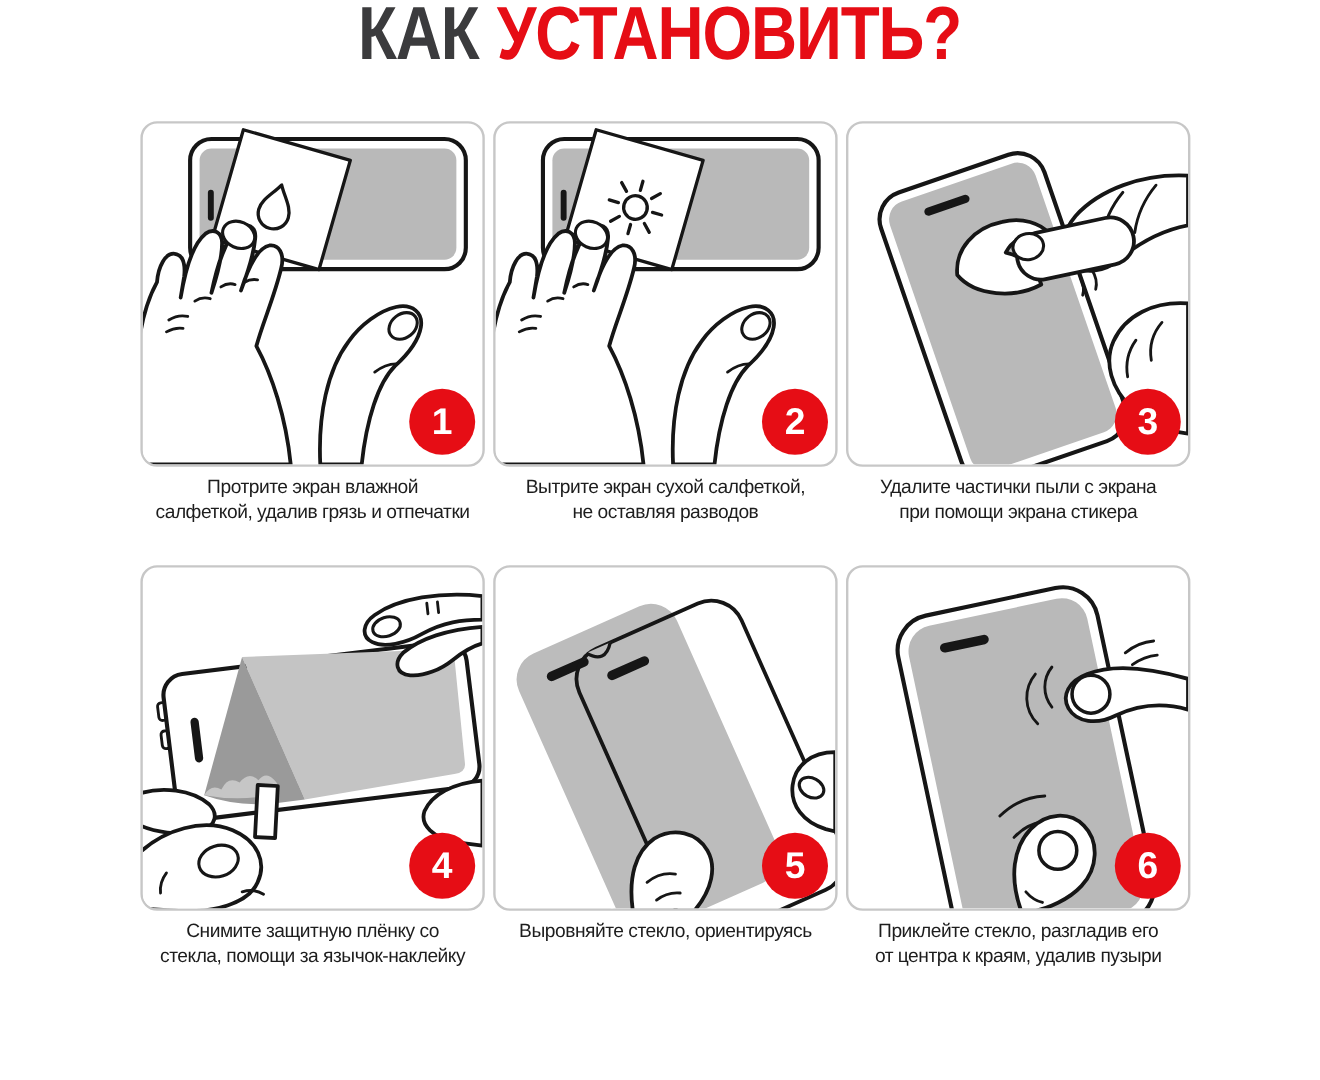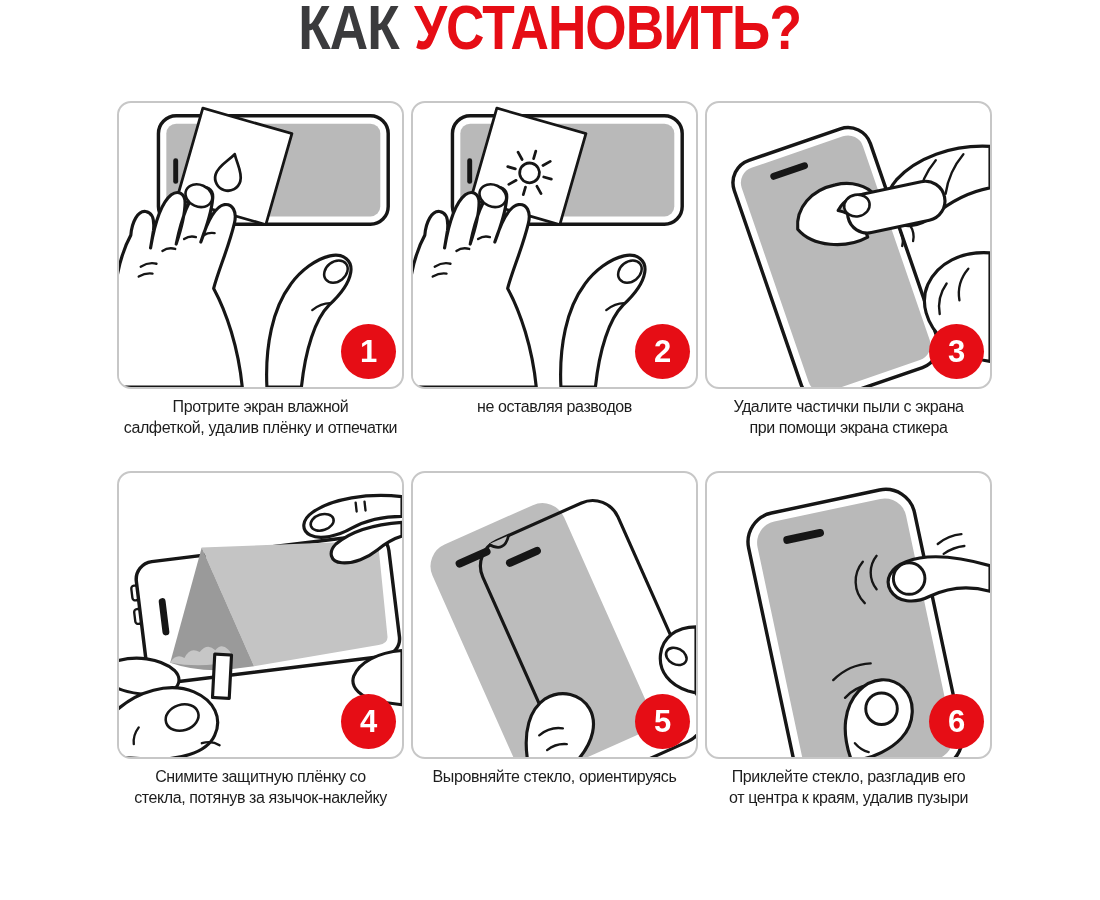--- a/index.html
+++ b/index.html
@@ -85,21 +85,21 @@
             <ellipse class="s-nail" transform="rotate(-38 220 171)" cx="220" cy="171" rx="13" ry="10"></ellipse>
             <path class="s-line" d="M196 210 q9 -7 18 -7"></path>
           </g>
         </svg>
         <div class="badge">
           <span>1</span>
         </div>
       </div>
       <div class="caption">
         <div>Протрите экран влажной</div>
-        <div>салфеткой, удалив плёнку и отпечатки</div>
+        <div>салфеткой, удалив грязь и отпечатки</div>
       </div>
     </div>
 
     <div class="cell">
       <div class="panel">
         <svg class="illu" viewBox="0 0 287 288">
           <g>
             <rect class="s-phone" x="40" y="13" width="233" height="110" rx="18"></rect>
             <rect class="s-screen" x="48" y="21" width="217" height="94" rx="10"></rect>
             <rect class="s-slit" x="55" y="56" width="5" height="26" rx="2.5"></rect>
@@ -121,20 +121,21 @@
             <path class="s-hand" d="M150 288 C148 246 156 208 174 184 C184 170 200 158 214 155 C228 152 237 160 235 172 C233 184 224 195 213 205 C199 219 189 250 185 288 Z"></path>
             <ellipse class="s-nail" transform="rotate(-38 220 171)" cx="220" cy="171" rx="13" ry="10"></ellipse>
             <path class="s-line" d="M196 210 q9 -7 18 -7"></path>
           </g>
         </svg>
         <div class="badge">
           <span>2</span>
         </div>
       </div>
       <div class="caption">
+        <div>Вытрите экран сухой салфеткой,</div>
         <div>не оставляя разводов</div>
       </div>
     </div>
 
     <div class="cell">
       <div class="panel">
         <svg class="illu" viewBox="0 0 287 288">
           <g transform="rotate(-19 128 162)">
             <rect class="s-phone" x="57" y="36" width="146" height="256" rx="24"></rect>
             <rect class="s-screen" x="65" y="44" width="130" height="240" rx="16"></rect>
@@ -198,21 +199,21 @@
             <path class="s-line" d="M240 30 l1 9 M249 29 l1 9"></path>
             <path class="s-hand" d="M287 180 C262 182 244 192 238 206 C234 218 246 228 264 232 L287 235 Z"></path>
           </g>
         </svg>
         <div class="badge">
           <span>4</span>
         </div>
       </div>
       <div class="caption">
         <div>Снимите защитную плёнку со</div>
-        <div>стекла, потянув за язычок-наклейку</div>
+        <div>стекла, помощи за язычок-наклейку</div>
       </div>
     </div>
 
     <div class="cell">
       <div class="panel">
         <svg class="illu" viewBox="0 0 287 288">
           <g transform="rotate(-24 140 170)">
             <rect class="s-glass" x="55" y="35" width="150" height="260" rx="26"></rect>
             <rect class="s-slit" x="83" y="57" width="38" height="8" rx="4"></rect>
             <rect class="s-outline" x="103" y="55" width="150" height="265" rx="28"></rect>

